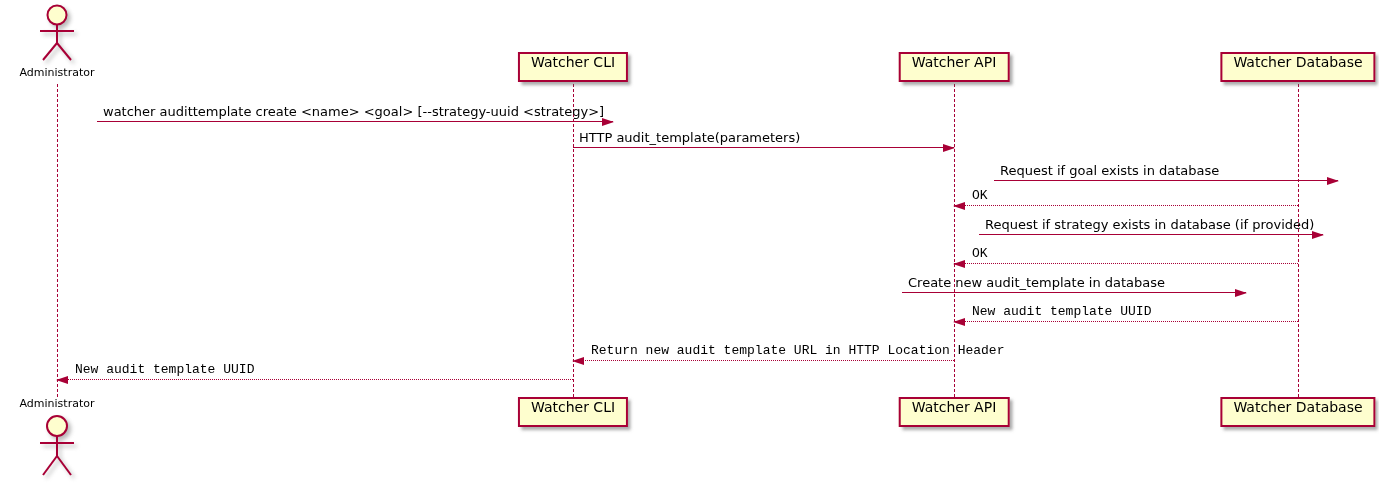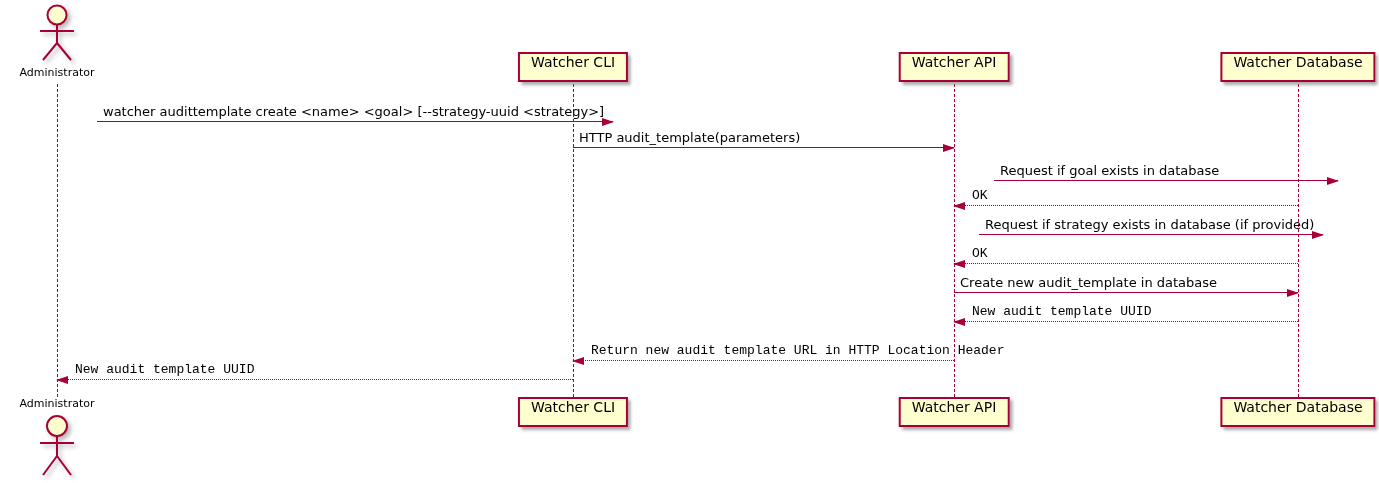--- a/index.html
+++ b/index.html
@@ -131,21 +131,21 @@
     <div class="arrowhead"></div>
   </div>
   <div class="msg solid right" style="left:954px; top:234px; width:344px;margin-left:25px;">
     <div class="label">Request if strategy exists in database (if provided)</div>
     <div class="arrowhead"></div>
   </div>
   <div class="msg return left" style="left:954px; top:263px; width:344px;">
     <div class="label">OK</div>
     <div class="arrowhead"></div>
   </div>
-  <div class="msg solid right" style="left:954px; top:292px; width:344px;text-decoration:underline;">
+  <div class="msg solid right" style="left:902px; top:292px; width:344px;text-decoration:underline;">
     <div class="label">Create new audit_template in database</div>
     <div class="arrowhead"></div>
   </div>
   <div class="msg return left" style="left:954px; top:321px; width:344px;">
     <div class="label">New audit template UUID</div>
     <div class="arrowhead"></div>
   </div>
   <div class="msg return left" style="left:573px; top:360px; width:381px;">
     <div class="label">Return new audit template URL in HTTP Location Header</div>
     <div class="arrowhead"></div>

